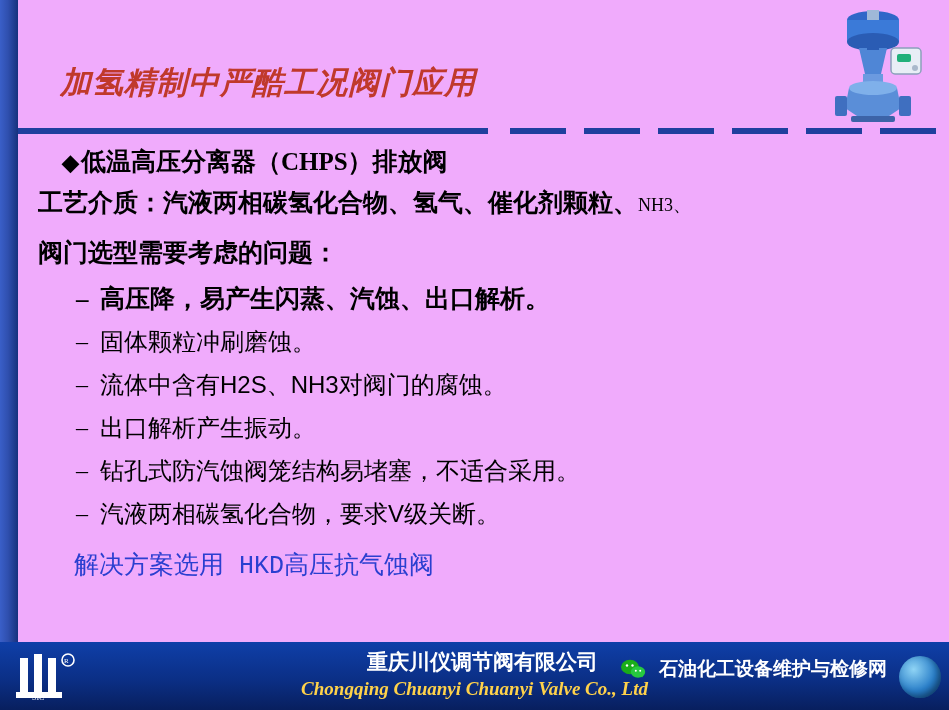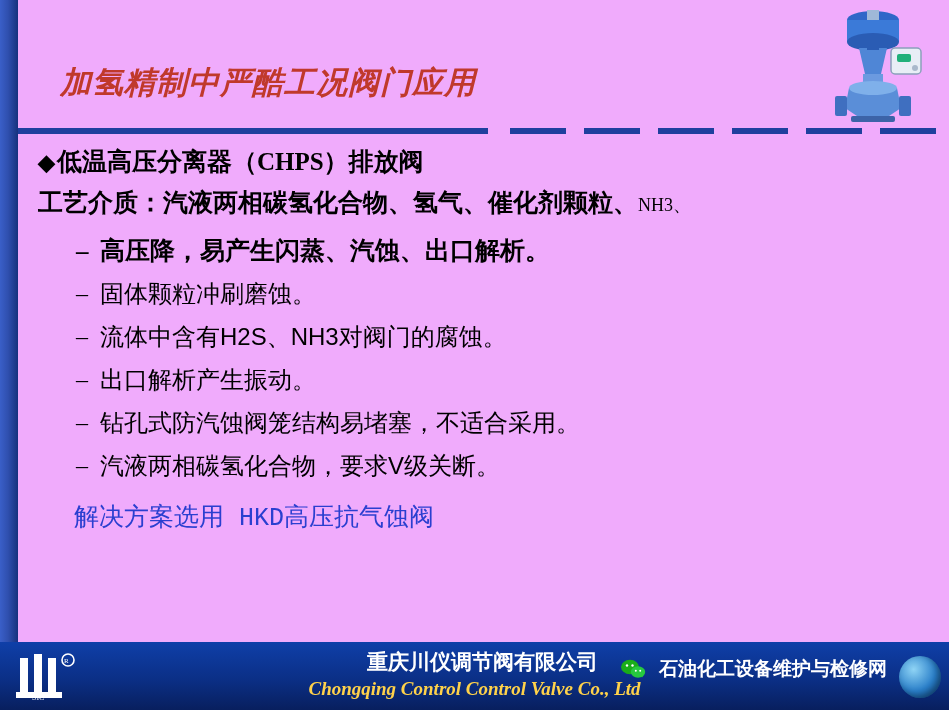--- a/index.html
+++ b/index.html
@@ -80,20 +80,21 @@
     top: 142px;
     width: 880px;
   }
   .line-h1 {
     font-family: "Liberation Sans", sans-serif;
     font-size: 25px;
     font-weight: bold;
     color: #000000;
     line-height: 38px;
     white-space: nowrap;
+    margin-left: 24px;
   }
   .line-h1 .diamond {
     font-size: 22px;
     margin-right: 2px;
   }
   .line-h1 .latin {
     font-family: "Liberation Serif", serif;
     font-weight: bold;
   }
   .media-line {
@@ -271,20 +272,21 @@
   <div class="content">
 
     <div class="line-h1">
       <span class="diamond">◆</span><span>低温高压分离器（</span><span class="latin">CHPS</span><span>）排放阀</span>
     </div>
 
     <div class="media-line">
       <span>工艺介质：</span><span>汽液两相碳氢化合物、氢气、催化剂颗粒、</span><span class="latin">NH3、</span>
     </div>
 
+    <div class="section-head">阀门选型需要考虑的问题：</div>
 
     <ul class="bullets">
       <li class="first"><span class="dashmark">–</span><span>高压降，易产生闪蒸、汽蚀、出口解析。</span></li>
       <li><span class="dashmark">–</span><span>固体颗粒冲刷磨蚀。</span></li>
       <li><span class="dashmark">–</span><span>流体中含有H2S、NH3对阀门的腐蚀。</span></li>
       <li><span class="dashmark">–</span><span>出口解析产生振动。</span></li>
       <li><span class="dashmark">–</span><span>钻孔式防汽蚀阀笼结构易堵塞，不适合采用。</span></li>
       <li><span class="dashmark">–</span><span>汽液两相碳氢化合物，要求V级关断。</span></li>
     </ul>
 
@@ -297,21 +299,21 @@
         <rect x="6" y="8" width="8" height="34"></rect>
         <rect x="20" y="4" width="8" height="38"></rect>
         <rect x="34" y="8" width="8" height="34"></rect>
         <path d="M2 42 L48 42 L48 48 L2 48 Z"></path>
       </g>
       <circle cx="54" cy="10" r="6" fill="none" stroke="#ffffff" stroke-width="1.6"></circle>
       <text x="50" y="13" font-family="Liberation Serif, serif" font-size="7" fill="#ffffff">R</text>
       <text x="18" y="50" font-family="Liberation Serif, serif" font-size="8" fill="#ffffff">SIC</text>
     </svg>
     <div class="company-cn">重庆川仪调节阀有限公司</div>
-    <div class="company-en">Chongqing Control Control Valve Co., Ltd</div>
+    <div class="company-en">Chongqing Chuanyi Chuanyi Valve Co., Ltd</div>
     <div class="wechat-badge">
       <svg class="wicon" viewBox="0 0 26 22">
         <ellipse cx="10" cy="9" rx="9" ry="7.2" fill="#1aad19"></ellipse>
         <path d="M5 15 L8 12 L9 16 Z" fill="#1aad19"></path>
         <circle cx="7" cy="7.5" r="1.2" fill="#ffffff"></circle>
         <circle cx="12.5" cy="7.5" r="1.2" fill="#ffffff"></circle>
         <ellipse cx="18" cy="14" rx="7.2" ry="5.8" fill="#27c93f"></ellipse>
         <path d="M22 19.5 L20 17 L24 16.5 Z" fill="#27c93f"></path>
         <circle cx="15.8" cy="12.8" r="1" fill="#ffffff"></circle>
         <circle cx="20.2" cy="12.8" r="1" fill="#ffffff"></circle>

